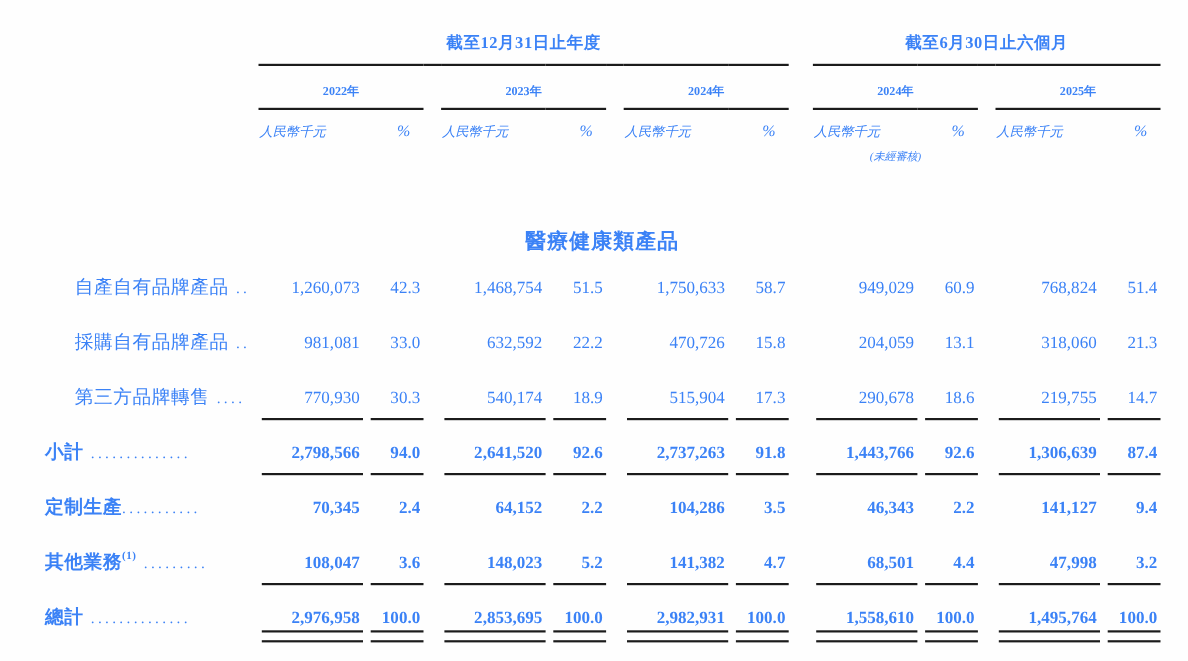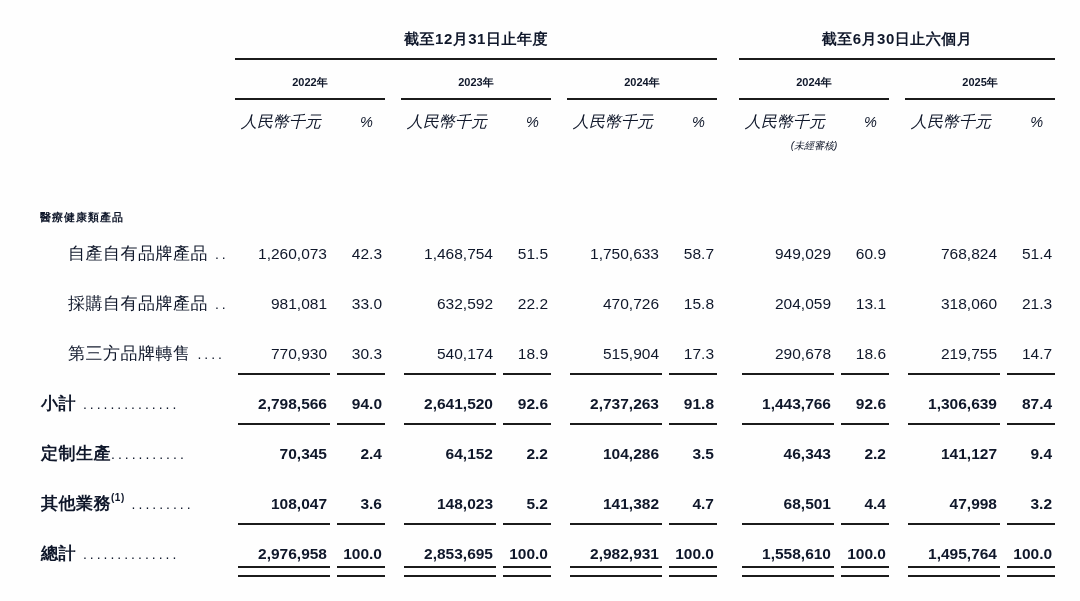--- a/index.html
+++ b/index.html
@@ -1,22 +1,22 @@
 <!DOCTYPE html>
 <html><head>
 <meta charset="utf-8">
 <style>
   html, body { margin: 0; padding: 0; background: #e9e9e9; }
   .page {
     position: relative;
     width: 1080px;
     height: 601px;
     background: #fefefe;
-    color: #0f172a;
-    font-family: Liberation Sans, sans-serif;
+    color: #3b82f6;
+    font-family: Liberation Serif, serif;
     overflow: hidden;
   }
   table.fin {
     border-collapse: collapse;
     table-layout: fixed;
     width: 1015px;
     margin-left: 40px;
   }
   td { vertical-align: baseline; position: relative; }
 
@@ -33,47 +33,48 @@
   .year-h {
     text-align: center;
     font-weight: bold;
     font-size: 11px;
     padding: 15px 0 8px 0;
     border-bottom: 2px solid #1b1b1b;
     white-space: nowrap;
   }
   .unit-row td { padding-top: 12px; }
   .unit {
-    text-align: center;
+    text-align: left;
     font-style: italic;
-    font-size: 16px;
+    font-size: 12px;
     padding-right: 4px;
     white-space: nowrap;
   }
   .pcth {
     text-align: right;
     font-style: italic;
     font-size: 14.5px;
     padding-right: 12px;
   }
   .note {
     text-align: center;
     font-style: italic;
     font-size: 10px;
     padding-top: 5px;
     white-space: nowrap;
   }
 
   
   .cat {
     font-weight: bold;
-    font-size: 11px;
+    font-size: 19px;
     padding: 56px 0 0 0;
     letter-spacing: 1px;
     white-space: nowrap;
+    text-align: center;
   }
   tr.drow td { padding-top: 17px; padding-bottom: 10px; }
   tr.drow td.lbl {
     font-size: 17px;
     letter-spacing: 0.5px;
     white-space: nowrap;
     overflow: hidden;
   }
   td.lbl.ind { padding-left: 28px; }
   tr.bold td.lbl .lt { font-weight: bold; }

